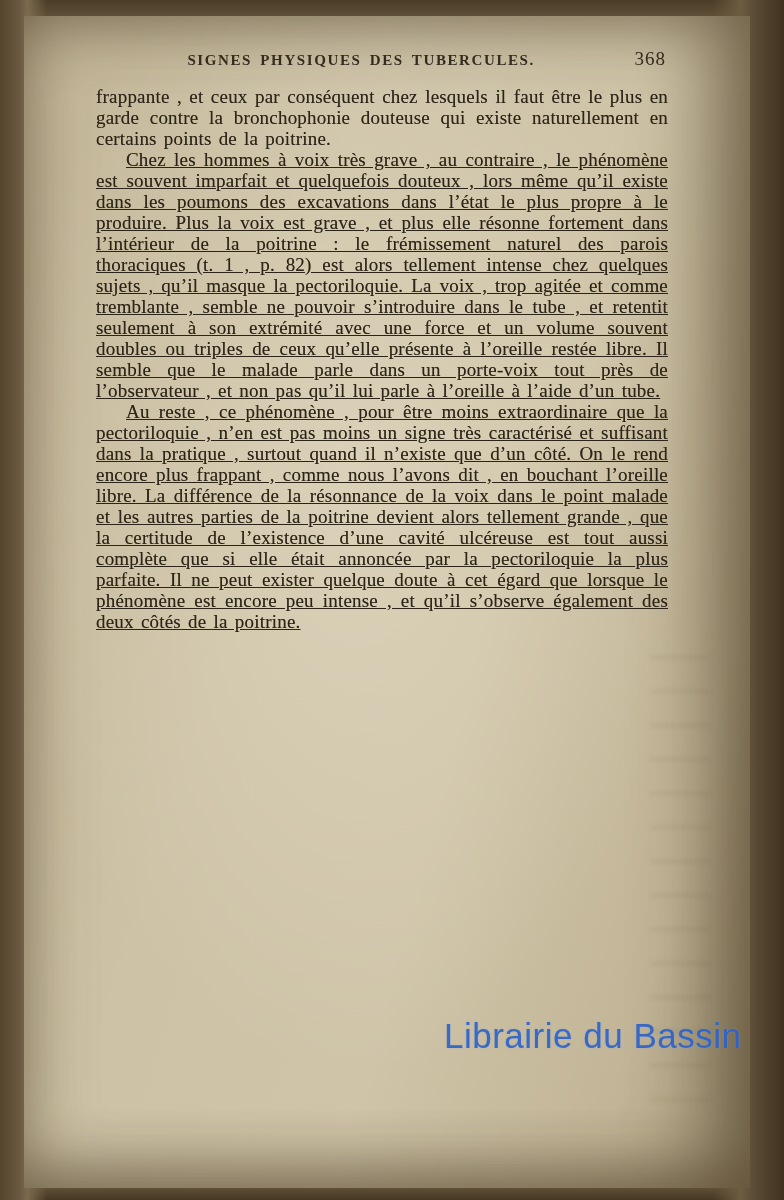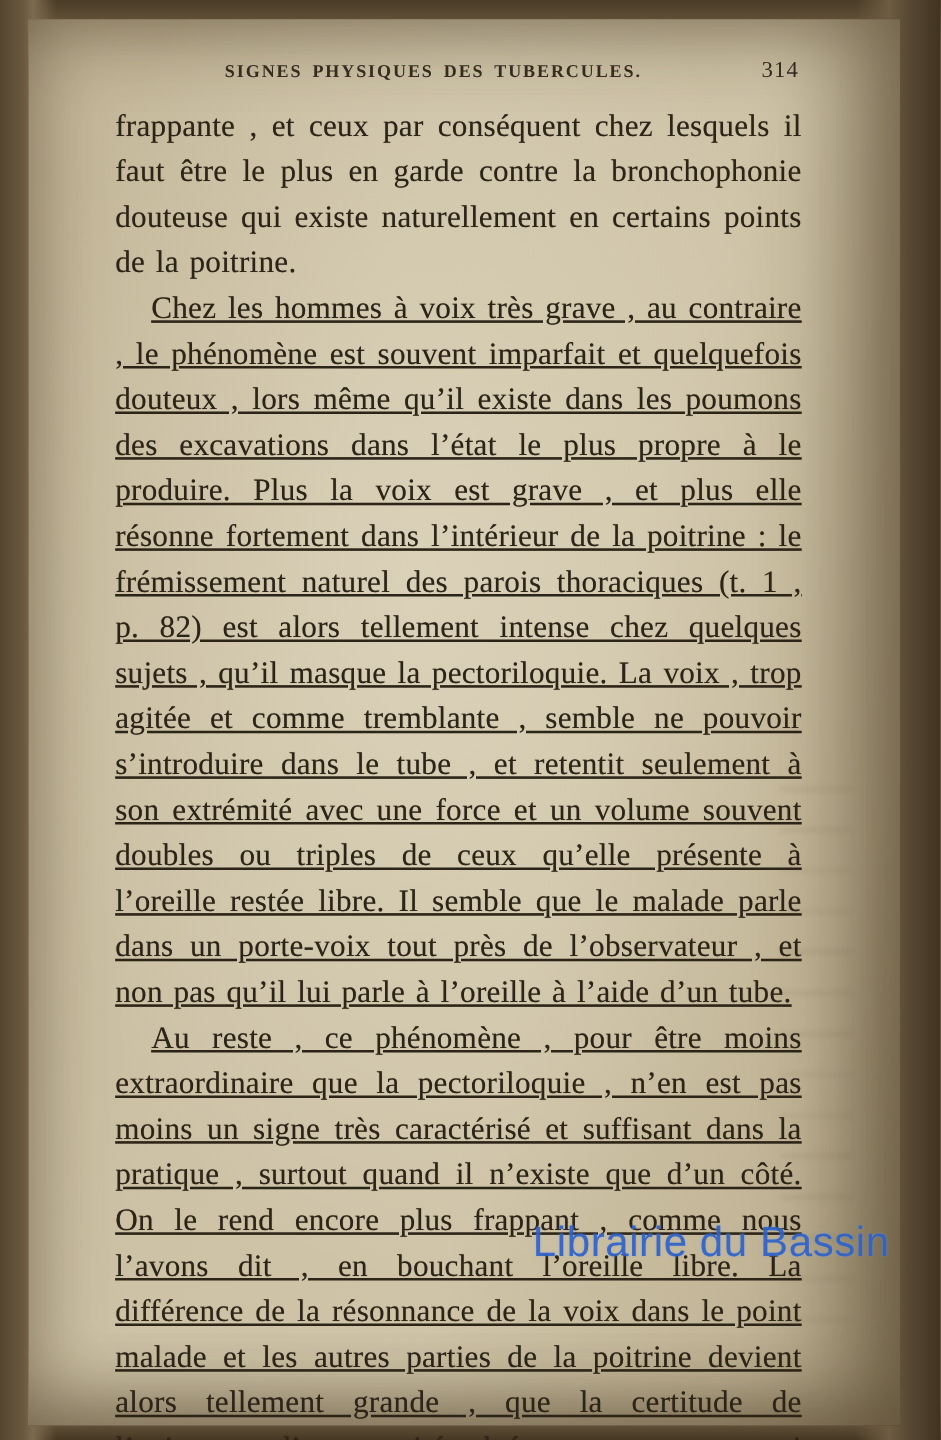--- a/index.html
+++ b/index.html
@@ -65,22 +65,22 @@
   .page-number {
     position: absolute;
     right: 2px;
     top: 2px;
     font-size: 19px;
     letter-spacing: 1px;
     color: #322a1d;
   }
   .body-text p {
     margin: 0;
-    font-size: 26px;
-    line-height: 38px;
+    font-size: 19px;
+    line-height: 21px;
     text-align: justify;
     word-spacing: 2.2px;
     letter-spacing: 0.2px;
     color: #2c2417;
     text-shadow: 0 0 0.6px rgba(44,36,23,0.45);
   }
   .body-text p.indent { text-indent: 30px; text-decoration: underline; }
   
   .watermark {
     position: absolute;
@@ -111,21 +111,21 @@
 </style>
 </head>
 <body>
 
 <div class="photo">
   <div class="paper">
     <div class="show-through"></div>
     <div class="content">
       <div class="running-head">
         <span class="running-title">SIGNES PHYSIQUES DES TUBERCULES.</span>
-        <span class="page-number">314</span>
+        <span class="page-number">368</span>
       </div>
       <div class="body-text" id="paragraphs">
           <p class="">frappante , et ceux par conséquent chez lesquels il faut être le plus en garde contre la bronchophonie douteuse qui existe naturellement en certains points de la poitrine.</p>
           <p class="indent">Chez les hommes à voix très grave , au contraire , le phénomène est souvent imparfait et quelquefois douteux , lors même qu’il existe dans les poumons des excavations dans l’état le plus propre à le produire. Plus la voix est grave , et plus elle résonne fortement dans l’intérieur de la poitrine : le frémissement naturel des parois thoraciques (t. 1 , p. 82) est alors tellement intense chez quelques sujets , qu’il masque la pectoriloquie. La voix , trop agitée et comme tremblante , semble ne pouvoir s’introduire dans le tube , et retentit seulement à son extrémité avec une force et un volume souvent doubles ou triples de ceux qu’elle présente à l’oreille restée libre. Il semble que le malade parle dans un porte-voix tout près de l’observateur , et non pas qu’il lui parle à l’oreille à l’aide d’un tube.</p>
           <p class="indent">Au reste , ce phénomène , pour être moins extraordinaire que la pectoriloquie , n’en est pas moins un signe très caractérisé et suffisant dans la pratique , surtout quand il n’existe que d’un côté. On le rend encore plus frappant , comme nous l’avons dit , en bouchant l’oreille libre. La différence de la résonnance de la voix dans le point malade et les autres parties de la poitrine devient alors tellement grande , que la certitude de l’existence d’une cavité ulcéreuse est tout aussi complète que si elle était annoncée par la pectoriloquie la plus parfaite. Il ne peut exister quelque doute à cet égard que lorsque le phénomène est encore peu intense , et qu’il s’observe également des deux côtés de la poitrine.</p>
         </div>
     </div>
     <div class="watermark" style="color: rgb(46, 98, 201);">Librairie du Bassin</div>
   </div>
 </div>

